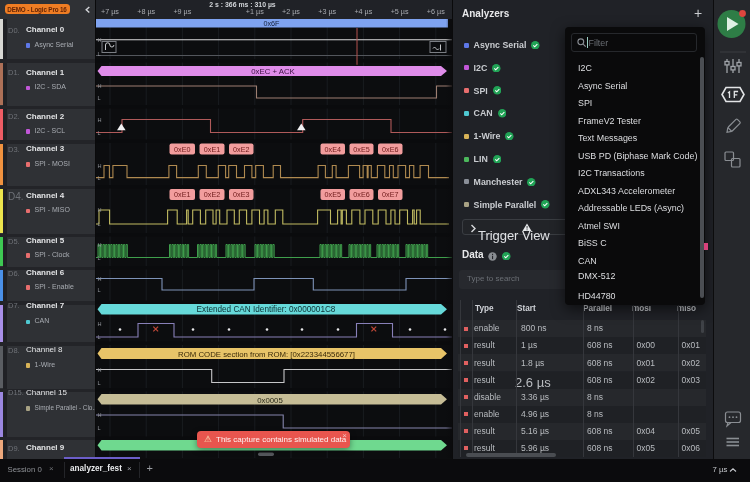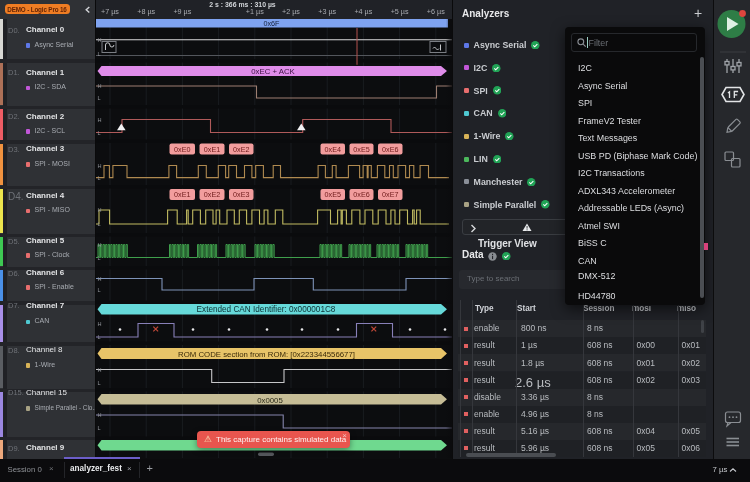--- a/index.html
+++ b/index.html
@@ -276,21 +276,21 @@
         <span style="font-size:8.8px;font-weight:bold;color:#c9ccd0">Simple Parallel</span>
         <svg width="8.5" height="8.5" viewBox="0 0 11 11" style="margin-left:5px;flex:none">
           <circle cx="5.5" cy="5.5" r="5.5" fill="#21a356"></circle>
           <path d="M3,5.7 l1.8,1.8 L8.2,3.9" stroke="#fff" stroke-width="1.4" fill="none"></path>
         </svg>
       </div>
 <div style="position:absolute;left:9px;top:219px;width:240px;height:15.5px;background:#222428;border:1px solid #3a3d42;border-radius:3px;box-sizing:border-box">
 <svg width="6" height="9" style="position:absolute;left:7px;top:3.5px">
           <path d="M1.5,1 L5,4.5 L1.5,8" stroke="#d6d8db" stroke-width="1.4" fill="none"></path>
         </svg>
-<span style="position:absolute;left:15px;top:18px;font-size:10px;font-weight:bold;color:#e0e2e5;letter-spacing:-0.05px">Trigger View</span>
+<span style="position:absolute;left:15px;top:8px;font-size:13px;font-weight:normal;color:#e0e2e5;letter-spacing:-0.05px">Trigger View</span>
 <svg width="10" height="9" style="position:absolute;left:59px;top:3px">
           <path d="M5,0.5 L9.5,8 L0.5,8 Z" fill="#e8eaec"></path>
           <rect x="4.6" y="3" width="0.9" height="2.6" fill="#26282c"></rect>
           <rect x="4.6" y="6.3" width="0.9" height="1" fill="#26282c"></rect>
         </svg>
 </div>
 <div style="position:absolute;left:9px;top:249px;font-size:10px;font-weight:bold;color:#e8e9eb">Data</div>
 <svg width="9" height="9" style="position:absolute;left:35px;top:251.5px">
         <circle cx="4.5" cy="4.5" r="4.2" fill="#898d92"></circle>
         <rect x="4" y="1.8" width="1.1" height="1.3" fill="#23252a"></rect>
@@ -298,21 +298,21 @@
       </svg>
 <svg width="8.5" height="8.5" viewBox="0 0 11 11" style="position:absolute;left:49px;top:251.5px">
         <circle cx="5.5" cy="5.5" r="5.5" fill="#21a356"></circle>
         <path d="M3,5.7 l1.8,1.8 L8.2,3.9" stroke="#fff" stroke-width="1.4" fill="none"></path>
       </svg>
 <div style="position:absolute;left:6px;top:270px;width:242px;height:19px;background:#27292e;border-radius:3px">
 <span style="position:absolute;left:8px;top:3.5px;font-size:8px;color:#6b6f75">Type to search</span>
       </div>
 <div style="position:absolute;left:22px;top:303.5px;font-size:8.2px;font-weight:bold;color:#d0d3d8">Type</div>
 <div style="position:absolute;left:64px;top:303.5px;font-size:8.2px;font-weight:bold;color:#d0d3d8">Start</div>
-<div style="position:absolute;left:130px;top:303.5px;font-size:8.2px;font-weight:bold;color:#d0d3d8">Session</div>
+<div style="position:absolute;left:130px;top:303.5px;font-size:8.2px;font-weight:bold;color:#d0d3d8">Parallel</div>
 <div style="position:absolute;left:179px;top:303.5px;font-size:8.2px;font-weight:bold;color:#d0d3d8">mosi</div>
 <div style="position:absolute;left:224px;top:303.5px;font-size:8.2px;font-weight:bold;color:#d0d3d8">miso</div>
 </div>
 <div style="position:absolute;left:458px;top:320.2px;width:248px;height:17.1px;background:#26282c">
       <div style="position:absolute;left:5.5px;top:6.5px;width:4px;height:4px;background:#e06060"></div>
       <div style="position:absolute;left:16px;top:3.2px;font-size:8.5px;color:#b9bcc0">enable</div>
       <div style="position:absolute;left:63px;top:3.2px;font-size:8.5px;color:#b9bcc0">800 ns</div>
       <div style="position:absolute;left:129px;top:3.2px;font-size:8.5px;color:#b9bcc0">8 ns</div>
       <div style="position:absolute;left:178.5px;top:3.2px;font-size:8.5px;color:#b9bcc0"></div>
       <div style="position:absolute;left:223.5px;top:3.2px;font-size:8.5px;color:#b9bcc0"></div>

